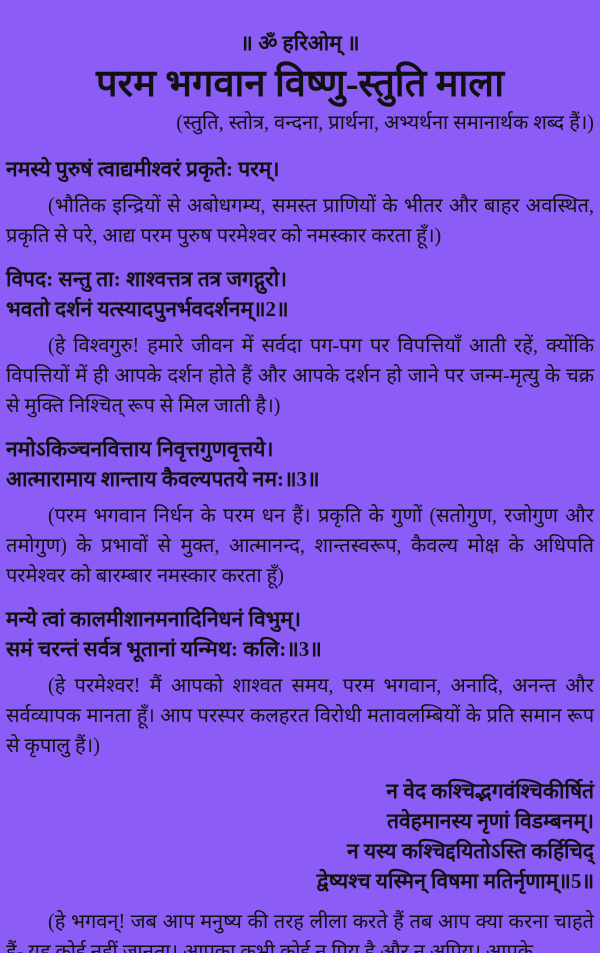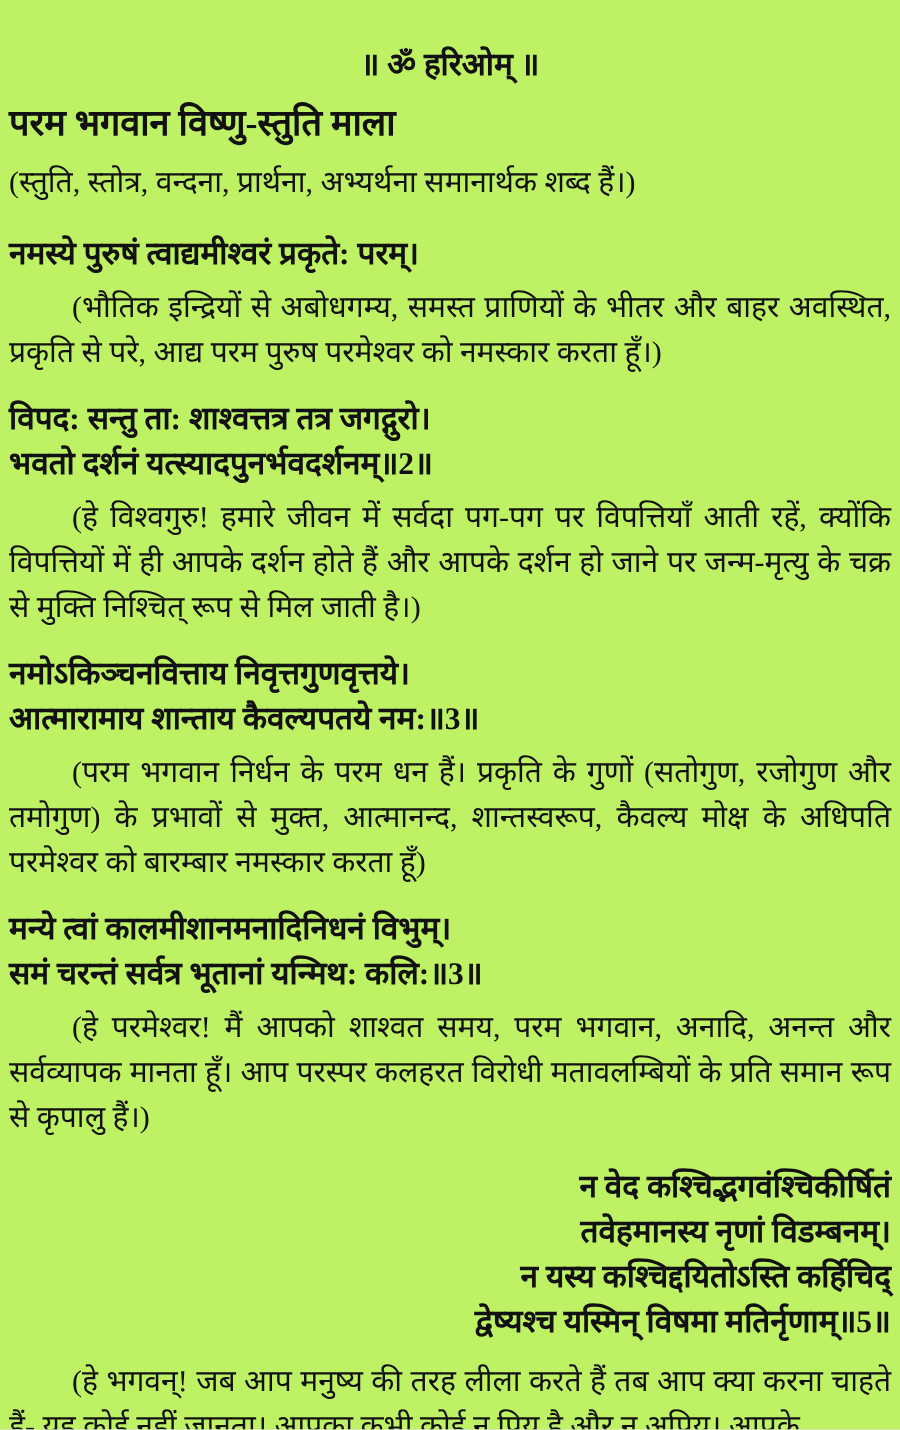--- a/index.html
+++ b/index.html
@@ -5,42 +5,43 @@
   html, body {
     margin: 0;
     padding: 0;
     background: #e8e8e8;
   }
   .page {
     position: relative;
     width: 600px;
     height: 953px;
     margin: 0 auto;
-    background: #bef264;
+    background: #8b5cf6;
     color: #111111;
     font-family: "Liberation Serif", "DejaVu Serif", serif;
     overflow: hidden;
     box-sizing: border-box;
     padding: 30px 6px 10px 6px;
   }
   .invocation {
     text-align: center;
     font-size: 21px;
     font-weight: 600;
     line-height: 26px;
     margin: 0 0 10px 0;
   }
   .title {
-    font-size: 24px;
+    text-align: center;
+    font-size: 38px;
     font-weight: 700;
     line-height: 34px;
     margin: 0 0 8px 0;
   }
   .subtitle {
-    text-align: left;
+    text-align: right;
     font-size: 20px;
     font-weight: 400;
     line-height: 28px;
     margin: 0 0 18px 0;
   }
   .verse {
     text-align: left;
     font-size: 21px;
     font-weight: 700;
     line-height: 30px;

